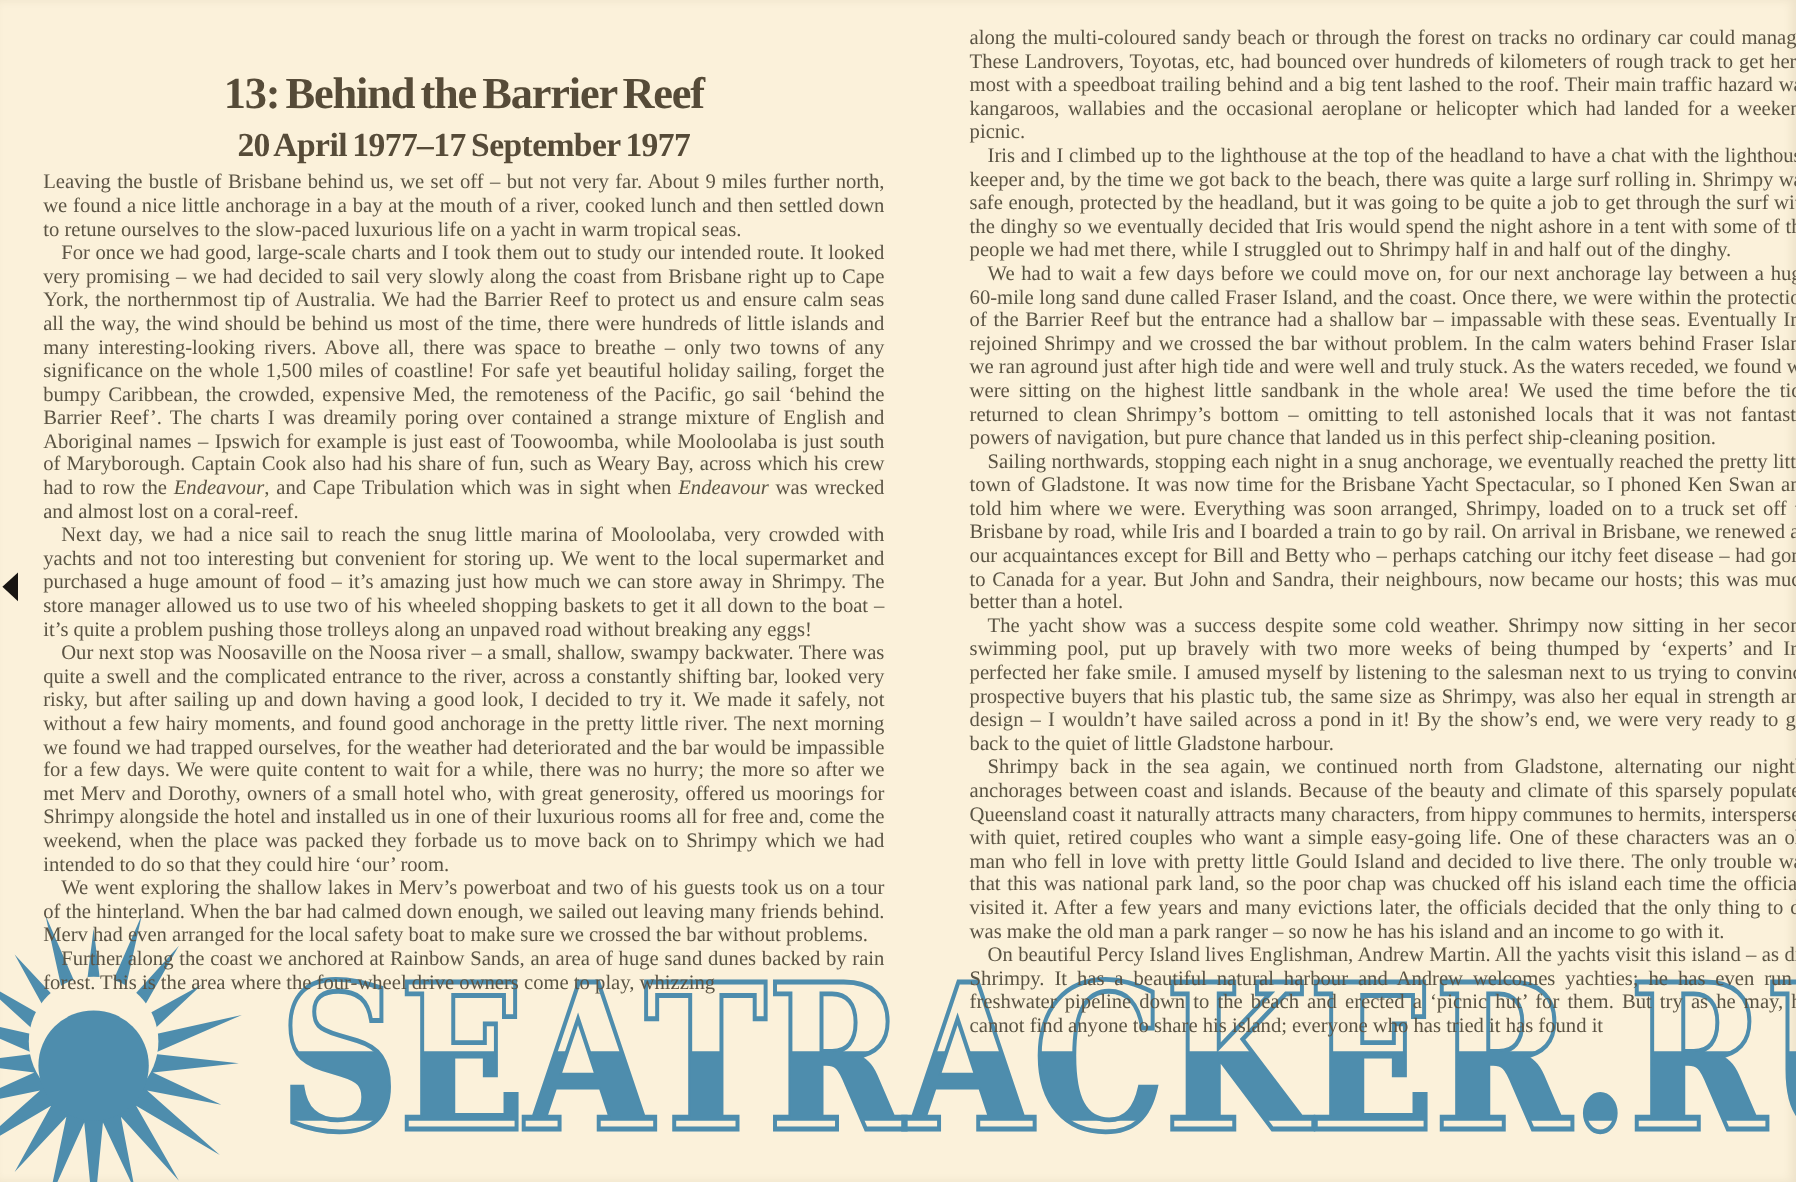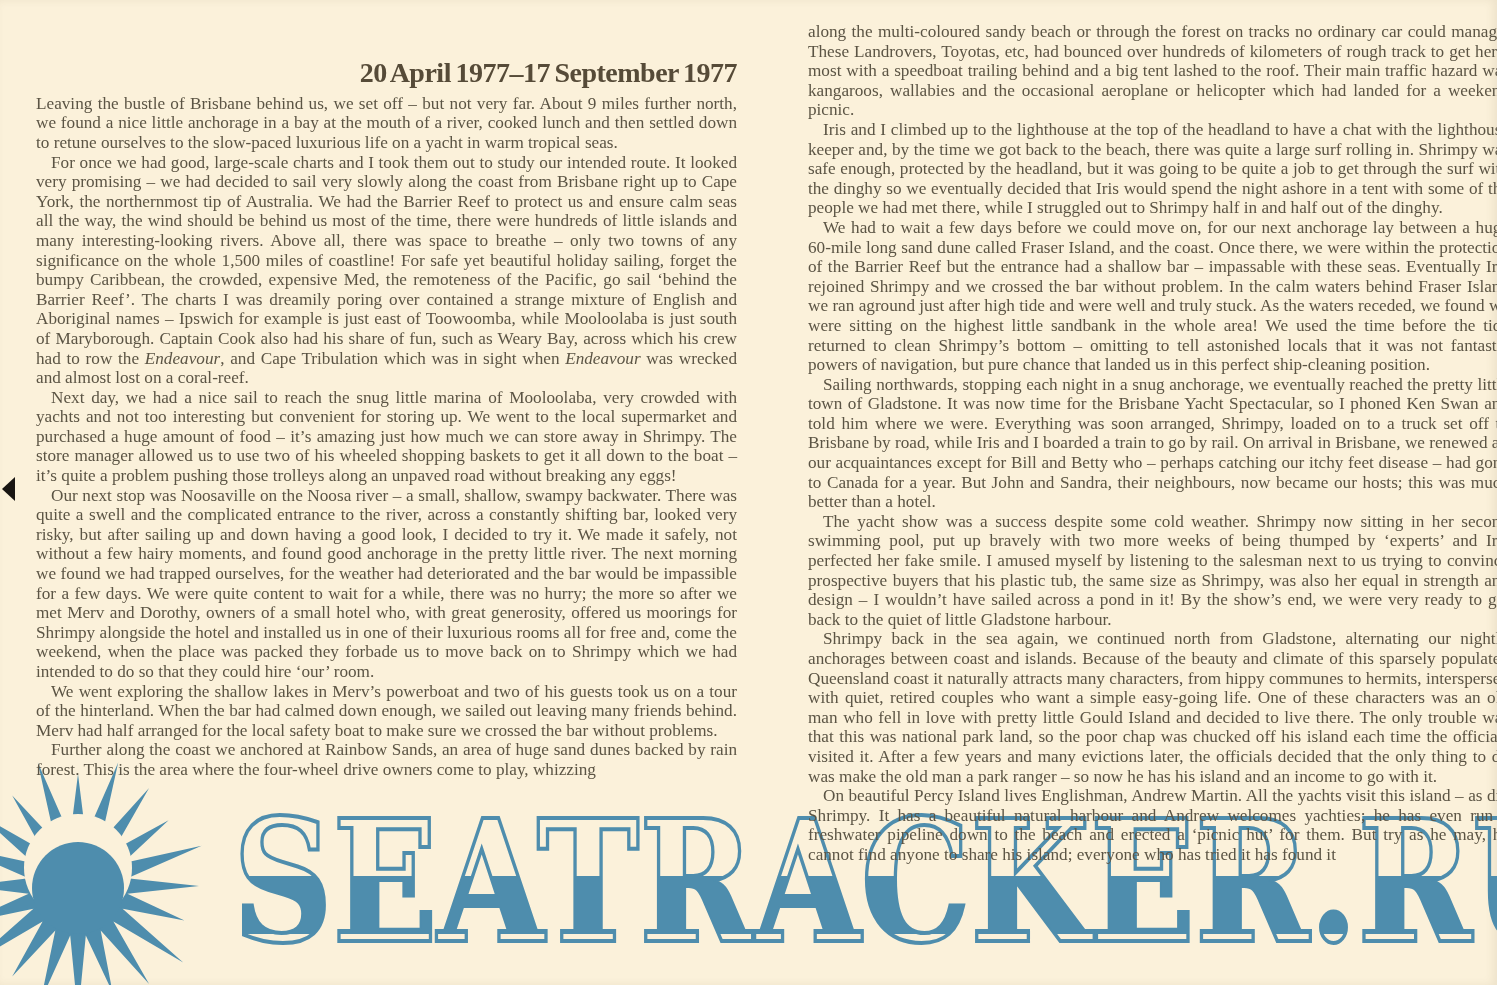--- a/index.html
+++ b/index.html
@@ -75,21 +75,21 @@
     margin: 0 0 6px 0;
   }
   .date-range {
     font-size: 28px;
     font-weight: bold;
     color: #564b38;
     letter-spacing: -0.5px;
     word-spacing: -2px;
     line-height: 1.1;
     margin: 0 0 5px 0;
-    text-align: right;
+    text-align: center;
   }
   .para { margin: 0; }
   .para.indent { text-indent: 15px; }
   .para em { }
 
   
   .prev-arrow {
     position: absolute;
     left: 2px; top: 477px;
     z-index: 3;
@@ -113,27 +113,28 @@
     </svg>
     <div class="wm-text wm-outline">SEATRACKER.RU</div>
     <div class="wm-band">
       <div class="wm-text">SEATRACKER.RU</div>
     </div>
   </div>
 
   <div class="content">
 
     <div class="column left">
+      <h1 class="page-title">13: Behind the Barrier Reef</h1>
       <h2 class="date-range">20 April 1977–17 September 1977</h2>
       <div>
           <p class="para"><span>Leaving the bustle of Brisbane behind us, we set off – but not very far. About 9 miles further north, we found a nice little anchorage in a bay at the mouth of a river, cooked lunch and then settled down to retune ourselves to the slow-paced luxurious life on a yacht in warm tropical seas.</span></p>
           <p class="para indent"><span>For once we had good, large-scale charts and I took them out to study our intended route. It looked very promising – we had decided to sail very slowly along the coast from Brisbane right up to Cape York, the northernmost tip of Australia. We had the Barrier Reef to protect us and ensure calm seas all the way, the wind should be behind us most of the time, there were hundreds of little islands and many interesting-looking rivers. Above all, there was space to breathe – only two towns of any significance on the whole 1,500 miles of coastline! For safe yet beautiful holiday sailing, forget the bumpy Caribbean, the crowded, expensive Med, the remoteness of the Pacific, go sail ‘behind the Barrier Reef’. The charts I was dreamily poring over contained a strange mixture of English and Aboriginal names – Ipswich for example is just east of Toowoomba, while Mooloolaba is just south of Maryborough. Captain Cook also had his share of fun, such as Weary Bay, across which his crew had to row the </span><em>Endeavour</em><span>, and Cape Tribulation which was in sight when </span><em>Endeavour</em><span> was wrecked and almost lost on a coral-reef.</span></p>
           <p class="para indent"><span>Next day, we had a nice sail to reach the snug little marina of Mooloolaba, very crowded with yachts and not too interesting but convenient for storing up. We went to the local supermarket and purchased a huge amount of food – it’s amazing just how much we can store away in Shrimpy. The store manager allowed us to use two of his wheeled shopping baskets to get it all down to the boat – it’s quite a problem pushing those trolleys along an unpaved road without breaking any eggs!</span></p>
           <p class="para indent"><span>Our next stop was Noosaville on the Noosa river – a small, shallow, swampy backwater. There was quite a swell and the complicated entrance to the river, across a constantly shifting bar, looked very risky, but after sailing up and down having a good look, I decided to try it. We made it safely, not without a few hairy moments, and found good anchorage in the pretty little river. The next morning we found we had trapped ourselves, for the weather had deteriorated and the bar would be impassible for a few days. We were quite content to wait for a while, there was no hurry; the more so after we met Merv and Dorothy, owners of a small hotel who, with great generosity, offered us moorings for Shrimpy alongside the hotel and installed us in one of their luxurious rooms all for free and, come the weekend, when the place was packed they forbade us to move back on to Shrimpy which we had intended to do so that they could hire ‘our’ room.</span></p>
-          <p class="para indent"><span>We went exploring the shallow lakes in Merv’s powerboat and two of his guests took us on a tour of the hinterland. When the bar had calmed down enough, we sailed out leaving many friends behind. Merv had half arranged for the local safety boat to make sure we crossed the bar without problems.</span></p>
+          <p class="para indent"><span>We went exploring the shallow lakes in Merv’s powerboat and two of his guests took us on a tour of the hinterland. When the bar had calmed down enough, we sailed out leaving many friends behind. Merv had even arranged for the local safety boat to make sure we crossed the bar without problems.</span></p>
           <p class="para indent"><span>Further along the coast we anchored at Rainbow Sands, an area of huge sand dunes backed by rain forest. This is the area where the four-wheel drive owners come to play, whizzing</span></p>
         </div>
     </div>
 
     <div class="column right">
       <div>
           <p class="para"><span>along the multi-coloured sandy beach or through the forest on tracks no ordinary car could manage. These Landrovers, Toyotas, etc, had bounced over hundreds of kilometers of rough track to get here, most with a speedboat trailing behind and a big tent lashed to the roof. Their main traffic hazard was kangaroos, wallabies and the occasional aeroplane or helicopter which had landed for a weekend picnic.</span></p>
           <p class="para indent"><span>Iris and I climbed up to the lighthouse at the top of the headland to have a chat with the lighthouse keeper and, by the time we got back to the beach, there was quite a large surf rolling in. Shrimpy was safe enough, protected by the headland, but it was going to be quite a job to get through the surf with the dinghy so we eventually decided that Iris would spend the night ashore in a tent with some of the people we had met there, while I struggled out to Shrimpy half in and half out of the dinghy.</span></p>
           <p class="para indent"><span>We had to wait a few days before we could move on, for our next anchorage lay between a huge 60-mile long sand dune called Fraser Island, and the coast. Once there, we were within the protection of the Barrier Reef but the entrance had a shallow bar – impassable with these seas. Eventually Iris rejoined Shrimpy and we crossed the bar without problem. In the calm waters behind Fraser Island we ran aground just after high tide and were well and truly stuck. As the waters receded, we found we were sitting on the highest little sandbank in the whole area! We used the time before the tide returned to clean Shrimpy’s bottom – omitting to tell astonished locals that it was not fantastic powers of navigation, but pure chance that landed us in this perfect ship-cleaning position.</span></p>
           <p class="para indent"><span>Sailing northwards, stopping each night in a snug anchorage, we eventually reached the pretty little town of Gladstone. It was now time for the Brisbane Yacht Spectacular, so I phoned Ken Swan and told him where we were. Everything was soon arranged, Shrimpy, loaded on to a truck set off to Brisbane by road, while Iris and I boarded a train to go by rail. On arrival in Brisbane, we renewed all our acquaintances except for Bill and Betty who – perhaps catching our itchy feet disease – had gone to Canada for a year. But John and Sandra, their neighbours, now became our hosts; this was much better than a hotel.</span></p>

